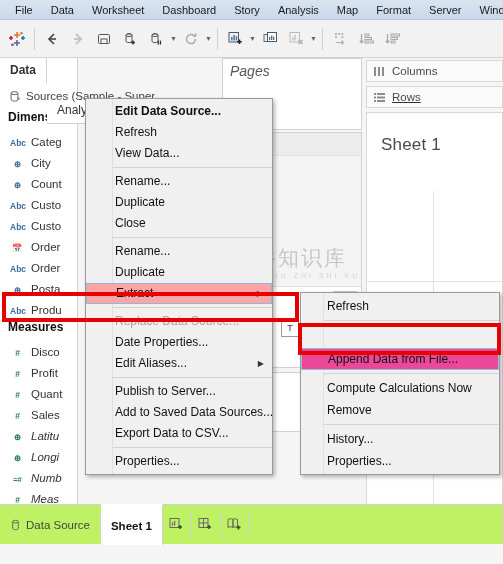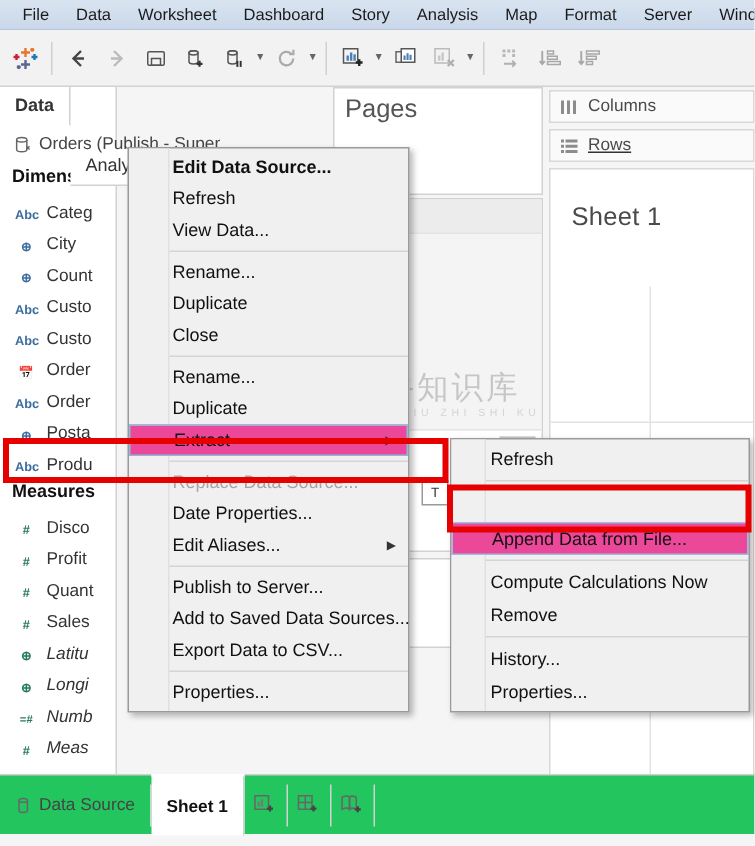--- a/index.html
+++ b/index.html
@@ -54,21 +54,21 @@
        font-size:11.5px;color:#333;white-space:nowrap;overflow:hidden;cursor:default;}
   .ficon{width:15px;flex:0 0 15px;text-align:center;font-size:8.5px;font-weight:bold;}
   .blue{color:#3d6d9e;}
   .green{color:#2a7a5a;}
   .ital{font-style:italic;}
   
   #pagesShelf{
     position:absolute;left:222px;top:58px;width:140px;height:72px;
     background:#fff;border:1px solid #d2d2d2;box-sizing:border-box;
   }
-  .shelfTitle{font-size:17px;color:#555;padding:4px 0 0 7px;}
+  .shelfTitle{font-size:14px;color:#555;padding:4px 0 0 7px;font-style:italic;}
   #marksCard{
     position:absolute;left:222px;top:132px;width:140px;height:236px;
     background:#fff;border:1px solid #d2d2d2;box-sizing:border-box;
   }
   .mkband{height:22px;border-bottom:1px solid #e3e3e3;background:#ececec;}
   #filterShelf{
     position:absolute;left:222px;top:372px;width:140px;height:60px;
     background:#fff;border:1px solid #d2d2d2;box-sizing:border-box;
   }
   #colShelf{
@@ -84,22 +84,22 @@
   #canvas{
     position:absolute;left:366px;top:112px;width:137px;height:412px;
     background:#fff;border:1px solid #d8d8d8;box-sizing:border-box;overflow:hidden;
   }
   #sheetTitle{font-size:17px;color:#4a4a4a;padding:22px 0 0 14px;letter-spacing:.2px;}
   .vline{position:absolute;left:66px;top:78px;width:1px;height:330px;background:#e2e2e2;}
   .hline{position:absolute;left:0;top:168px;width:137px;height:1px;background:#e2e2e2;}
   .shelfLbl{font-size:11.5px;color:#4a4a4a;}
   
   #statusbar{
-    position:absolute;left:0;top:516px;width:503px;height:40px;
-    background:#22c55e;border-top:1px solid #cfcfcf;
+    position:absolute;left:0;top:504px;width:503px;height:40px;
+    background:#bef264;border-top:1px solid #cfcfcf;
     display:flex;align-items:center;box-sizing:border-box;
   }
   .stab{height:28px;display:flex;align-items:center;gap:5px;padding:0 10px;
         font-size:11.5px;color:#444;border-right:1px solid #d2d2d2;cursor:default;}
   .stab.active{background:#fff;font-weight:bold;color:#111;height:39px;border-top:2px solid #fff;}
   .sbtn{width:28px;height:28px;display:flex;align-items:center;justify-content:center;
         border-right:1px solid #d2d2d2;cursor:default;}
   
   #watermark{
     position:absolute;left:160px;top:238px;width:230px;height:72px;
@@ -115,21 +115,21 @@
     box-shadow:2px 2px 4px rgba(0,0,0,.28);
     z-index:20;box-sizing:border-box;padding:2px 0;
   }
   #ctxmenu .gutter{position:absolute;left:0;top:0;width:26px;height:100%;background:#f0f0f0;border-right:1px solid #e0e0e0;}
   .cmi{position:relative;height:21px;line-height:21px;padding-left:29px;
        font-size:12px;color:#111;cursor:default;z-index:2;white-space:nowrap;}
   .cmi.bold{font-weight:bold;}
   .cmi.disabled{color:#a6a6a6;}
   .cmi .arrow{position:absolute;right:8px;top:0;font-size:8px;color:#333;}
   .csep{height:1px;background:#d4d4d4;margin:3px 0 3px 27px;position:relative;z-index:2;}
-  .cmi.hl{background:#ec4899;border:1px solid #8fb8dd;box-sizing:border-box;line-height:19px;}
+  .cmi.hl{background:#fca5a5;border:1px solid #8fb8dd;box-sizing:border-box;line-height:19px;}
   
   #submenu{
     position:absolute;left:300px;top:292px;width:200px;
     background:#f0f0f0;border:1px solid #9a9a9a;
     box-shadow:2px 2px 4px rgba(0,0,0,.28);
     z-index:22;box-sizing:border-box;padding:2px 0;
   }
   #submenu .gutter{position:absolute;left:0;top:0;width:22px;height:100%;background:#f0f0f0;border-right:1px solid #e0e0e0;}
   .smi{position:relative;height:22px;line-height:22px;padding-left:26px;
        font-size:12px;color:#111;cursor:default;z-index:2;white-space:nowrap;}
@@ -359,21 +359,21 @@
   </div>
 </div>
 <div id="dsrow">
   <span>
     <svg width="13" height="13" viewBox="0 0 13 13">
         <ellipse cx="6.5" cy="3.2" rx="3.4" ry="1.5" stroke="#666" fill="none"></ellipse>
         <path d="M3.1 3.2v6.4c0 .8 1.5 1.5 3.4 1.5s3.4-.7 3.4-1.5V3.2" stroke="#666" fill="none"></path>
         <path d="M9.5 7.5l2.2 2.2M11.7 7.5L9.5 9.7" stroke="#666" stroke-width=".9"></path>
       </svg>
   </span>
-  <span>Orders (Publish - Super</span>
+  <span>Sources (Sample - Super</span>
 </div>
 
 <div id="pagesShelf">
   <div class="shelfTitle">Pages</div>
 </div>
 <div id="marksCard">
   <div class="mkband"></div>
   <div class="mkband" style="height:130px;background:#f4f4f4"></div>
   <div style="display:flex;align-items:center;padding:4px 4px 0 6px;gap:2px">
     <span style="font-size:11.5px;color:#555;flex:1">ic</span>

